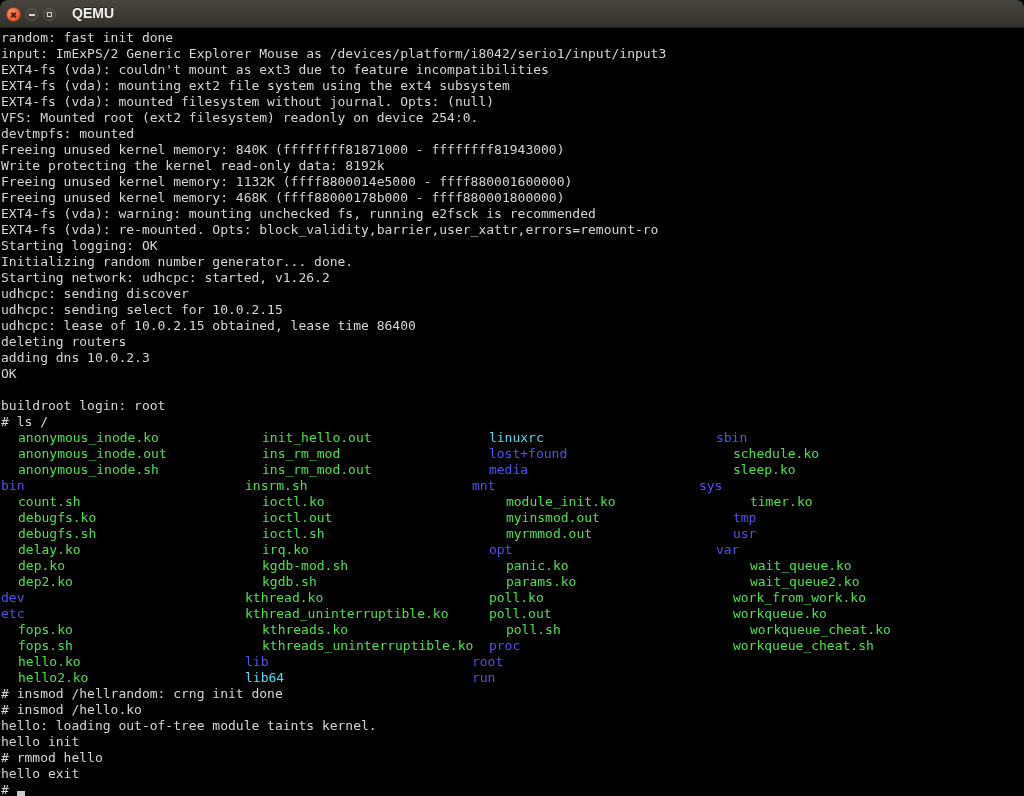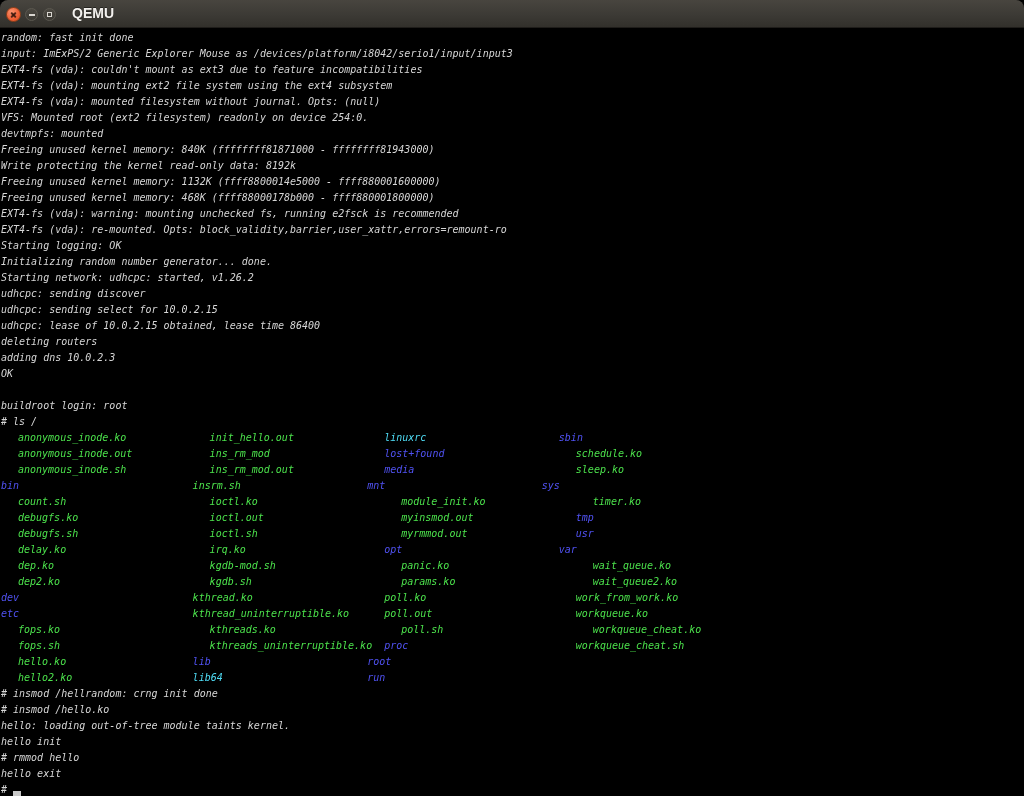--- a/index.html
+++ b/index.html
@@ -39,22 +39,22 @@
   }
   .btn-min{left:25px;}
   .btn-max{left:43px;}
   .btn-min .bar{position:absolute;left:2.5px;top:5px;width:6px;height:1.8px;background:#d8d5cf;}
   .btn-max .sq{position:absolute;left:2.5px;top:2.5px;width:5.5px;height:5.5px;border:1.4px solid #d8d5cf;box-sizing:border-box;}
 
   
   .terminal{
     position:absolute;left:0;top:28px;width:1024px;height:768px;box-sizing:border-box;
     background:var(--bg,#000);color:var(--fg,#d6d6d6);
-    font-family:"DejaVu Sans Mono",monospace;font-size:10px;line-height:16px;
-    white-space:pre;padding:2px 0 0 1px;font-style:italic;
+    font-family:"DejaVu Sans Mono",monospace;font-size:13px;line-height:16px;
+    white-space:pre;padding:2px 0 0 1px;
   }
   .tline{height:16px;}
   .c-file{color:var(--green,#4ce24c);padding-left:17px;}
   .c-dir{color:var(--blue,#5052f2);}
   .c-link{color:var(--cyan,#4fdcf5);}
   .cursor{
     display:inline-block;width:8px;height:16px;vertical-align:top;
     background:linear-gradient(transparent 9px, #c9c9c9 9px, #c9c9c9 14px, transparent 14px);
   }
 </style>

